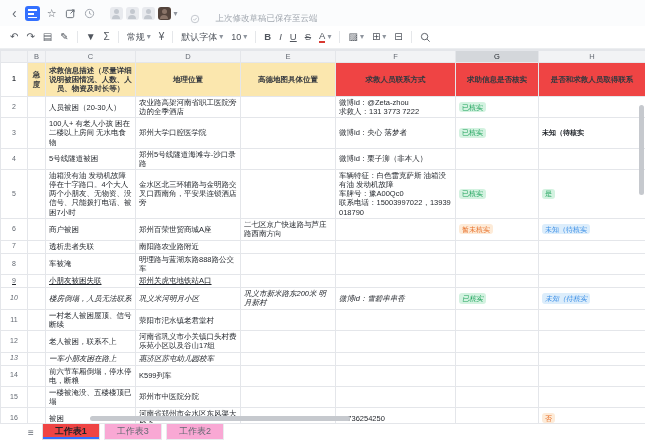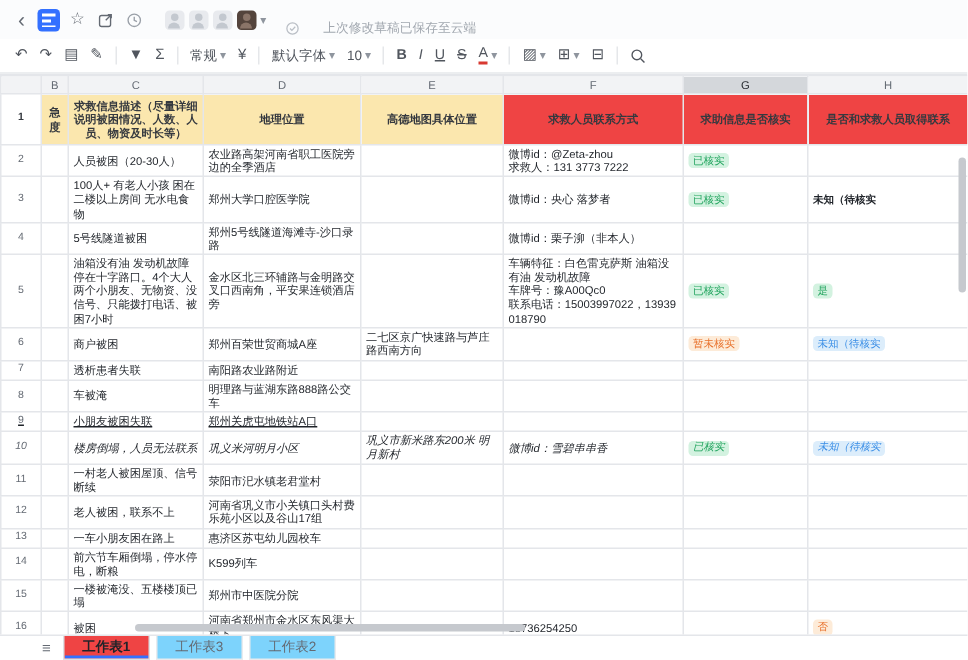--- a/index.html
+++ b/index.html
@@ -50,21 +50,21 @@
   .badge.green{background:#d3f2e0;color:#1fa35c;}
   .badge.orange{background:#fdebd8;color:#e8702a;}
   .badge.blue{background:#dcedfb;color:#3a8ee6;}
   .badge.bold{background:transparent;color:#1f2329;font-weight:700;padding:0;}
   
   .vscroll{position:absolute;right:1px;top:55px;width:5px;height:90px;border-radius:3px;background:#c6c9ce;}
   .hscroll{position:absolute;left:90px;bottom:5px;width:260px;height:5px;border-radius:3px;background:#c6c9ce;}
   
   .tabbar{position:absolute;left:0;bottom:0;width:645px;height:16px;background:#fff;border-top:1px solid #e4e6ea;display:flex;align-items:stretch;gap:4px;padding-left:24px;font-size:9px;}
   .sheeticon{display:flex;align-items:center;color:#646a73;font-size:10px;padding:0 4px;}
-  .tab{display:flex;align-items:center;padding:0 12px;color:#646a73;background:#7dd3fc;border:1px solid #e9ebee;border-top:none;cursor:pointer;}
+  .tab{display:flex;align-items:center;padding:0 12px;color:#646a73;background:#f9a8d4;border:1px solid #e9ebee;border-top:none;cursor:pointer;}
   .tab.active{background:#ef4444;color:#1f2329;font-weight:600;border-color:#dde0e4;box-shadow:inset 0 -2px 0 #3370ff;}
 </style>
 </head>
 <body>
 
 <header class="titlebar">
   <span class="back">‹</span>
   <span class="appicon"></span>
   <span class="tb-ic">☆</span>
   <span class="tb-ic">
@@ -303,21 +303,21 @@
         <tr style="height: 20px;">
           <td class="rownum">12</td>
           <td></td>
           <td>老人被困，联系不上</td>
           <td>河南省巩义市小关镇口头村费乐苑小区以及谷山17组</td>
           <td></td>
           <td></td>
           <td></td>
           <td></td>
         </tr>
-        <tr style="height: 13px;">
+        <tr style="height: 13px; font-style: italic;">
           <td class="rownum">13</td>
           <td></td>
           <td>一车小朋友困在路上</td>
           <td>惠济区苏屯幼儿园校车</td>
           <td></td>
           <td></td>
           <td></td>
           <td></td>
         </tr>
         <tr style="height: 19px;">

